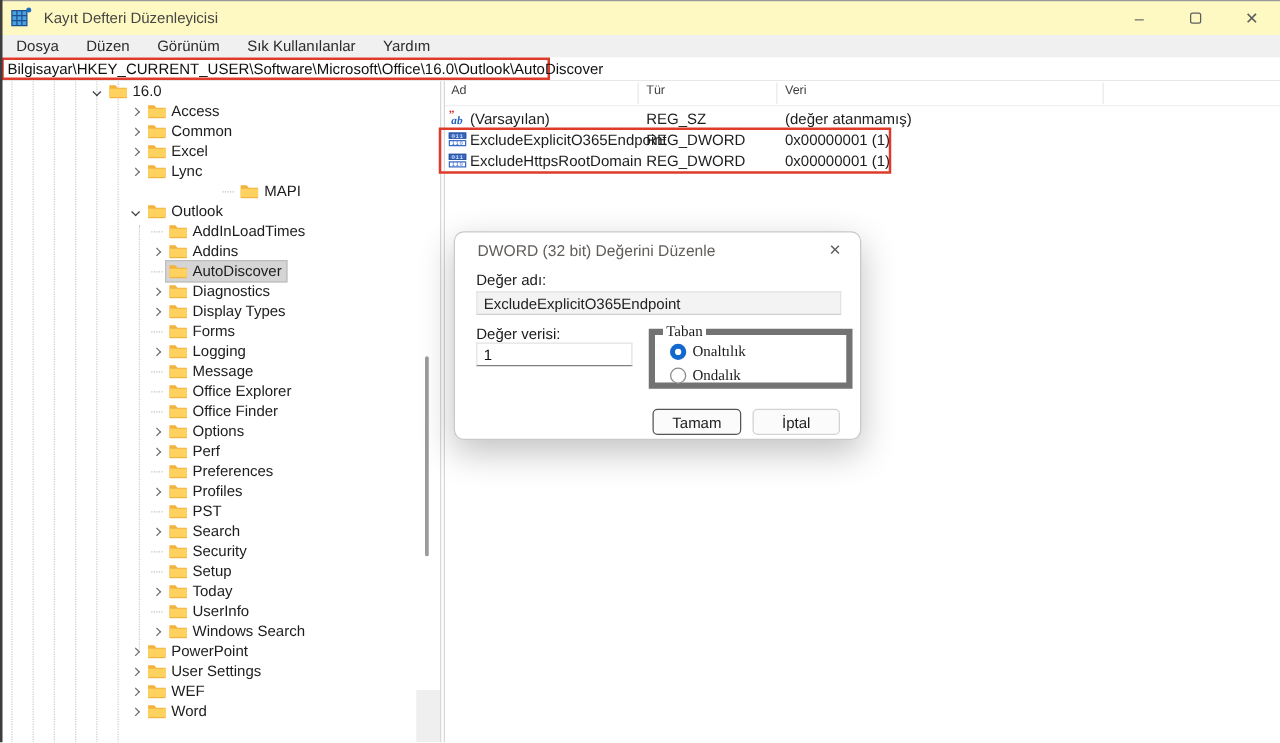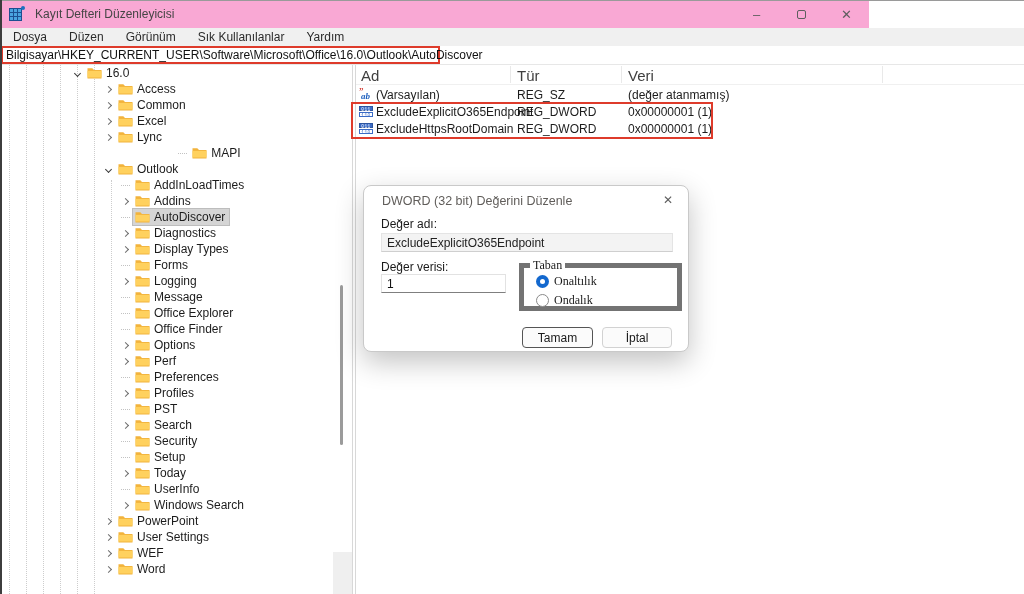--- a/index.html
+++ b/index.html
@@ -4,21 +4,21 @@
 <style>
   * { margin:0; padding:0; box-sizing:border-box; }
   html,body { width:1024px; height:594px; overflow:hidden; }
   body {
     font-family:"Liberation Sans", sans-serif;
     font-size:12px; color:#1c1c1c; background:#fff; position:relative;
   }
   
   .win-edge-left { position:absolute; left:0; top:0; width:2px; height:594px; background:#3d3d3d; z-index:40; }
   .win-edge-top  { position:absolute; left:0; top:0; width:1024px; height:1px; background:#9a9a9a; z-index:40; }
-  .titlebar { position:absolute; left:0; top:0; width:869px; height:28px; background:#f9a8d4; display:flex; align-items:center; }
+  .titlebar { position:absolute; left:0; top:0; width:1024px; height:28px; background:#fef9c3; display:flex; align-items:center; }
   .app-icon { width:16px; height:16px; margin:0 10px 0 9px; position:relative; }
   .app-icon .grid { position:absolute; left:0; top:2px; width:13px; height:13px;
     display:grid; grid-template-columns:repeat(3,1fr); grid-template-rows:repeat(3,1fr); gap:1px;
     background:#1d4f91; padding:1px; }
   .app-icon .grid i { background:#4aa3e0; }
   .app-icon .spark { position:absolute; right:0; top:0; width:4px; height:4px; border-radius:50%; background:#1d6fc0; }
   .title-text { color:#454545; font-size:12px; }
   .win-controls { margin-left:auto; display:flex; align-items:center; height:100%; }
   .win-btn { width:45px; height:100%; display:flex; align-items:center; justify-content:center; color:#5e5e5e; font-size:13px; }
   .win-btn .maxbox { width:9px; height:9px; border:1px solid #5e5e5e; border-radius:2px; }
@@ -43,21 +43,21 @@
   .node-content { display:inline-flex; align-items:center; gap:4px; padding:1px 4px 1px 2px; border:1px solid transparent; }
   .node-content.selected { background:#d5d5d5; border-color:#bdbdbd; }
   .folder-ico { width:15px; height:12px; flex:none; }
   .tree-label { font-size:12px; color:#1c1c1c; }
   .tree-thumb { position:absolute; left:340px; top:220px; width:3px; height:160px; background:#9b9b9b; border-radius:2px; }
   .tree-corner { position:absolute; left:333px; top:487px; width:19px; height:42px; background:#efefef; }
   .splitter { position:absolute; left:352px; top:0; width:4px; height:529px; background:#fff; border-left:1px solid #d8d8d8; border-right:1px solid #d8d8d8; }
   
   .listpane { position:absolute; left:356px; top:0; width:668px; height:529px; background:#fff; }
   .list-header { position:absolute; left:0; top:0; width:668px; height:20px; border-bottom:1px solid #f0f0f0; }
-  .col-h { position:absolute; top:2px; font-size:15px; color:#3f3f3f; }
+  .col-h { position:absolute; top:2px; font-size:10px; color:#3f3f3f; }
   .col-sep { position:absolute; top:1px; height:17px; width:0; border-left:1px solid #e9e9e9; }
   .list-rows { position:absolute; left:0; top:21px; width:668px; }
   .list-row { position:relative; height:17px; }
   .cell { position:absolute; top:0; height:17px; display:flex; align-items:center; font-size:12px; color:#1c1c1c; white-space:nowrap; }
   .cell.name { left:3px; gap:3px; }
   .cell.type { left:161px; }
   .cell.data { left:272px; }
   .icon-ab { width:14px; height:12px; position:relative; font:italic bold 9px "Liberation Serif", serif; color:#1d5fbf; flex:none; }
   .icon-ab .q { position:absolute; top:-3px; left:0; color:#d0342c; font-size:9px; font-style:normal; }
   .icon-ab .t { position:absolute; bottom:0; left:2px; }

